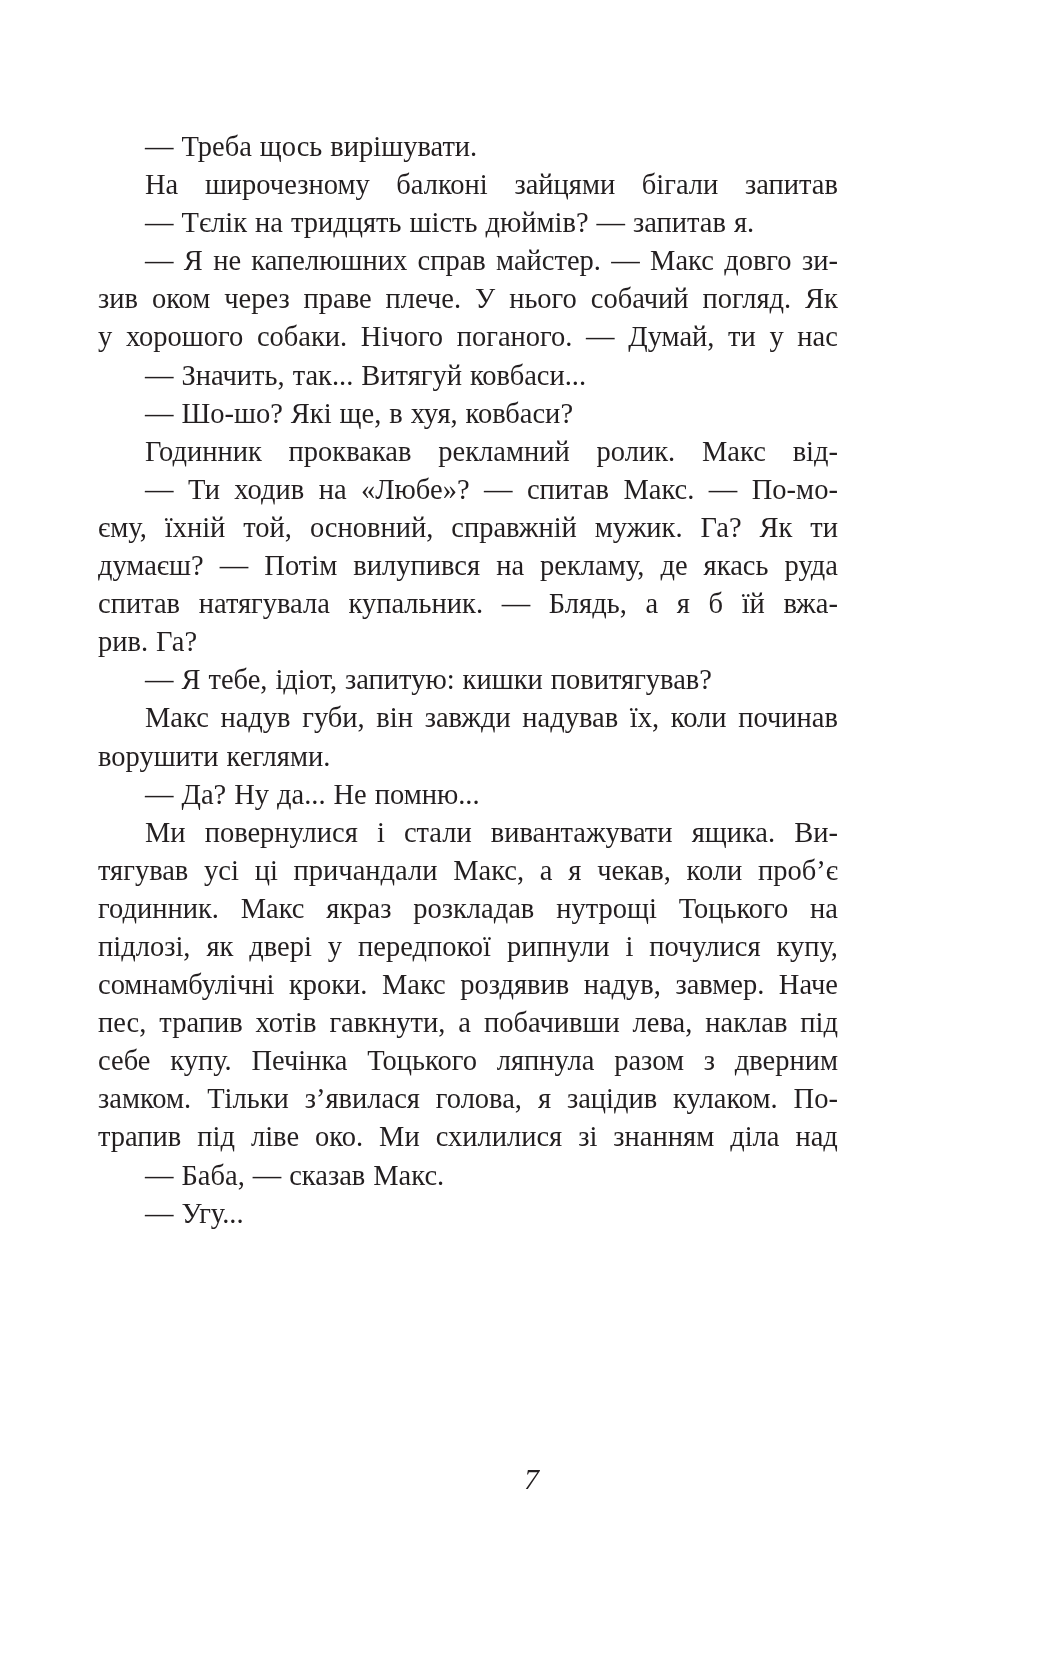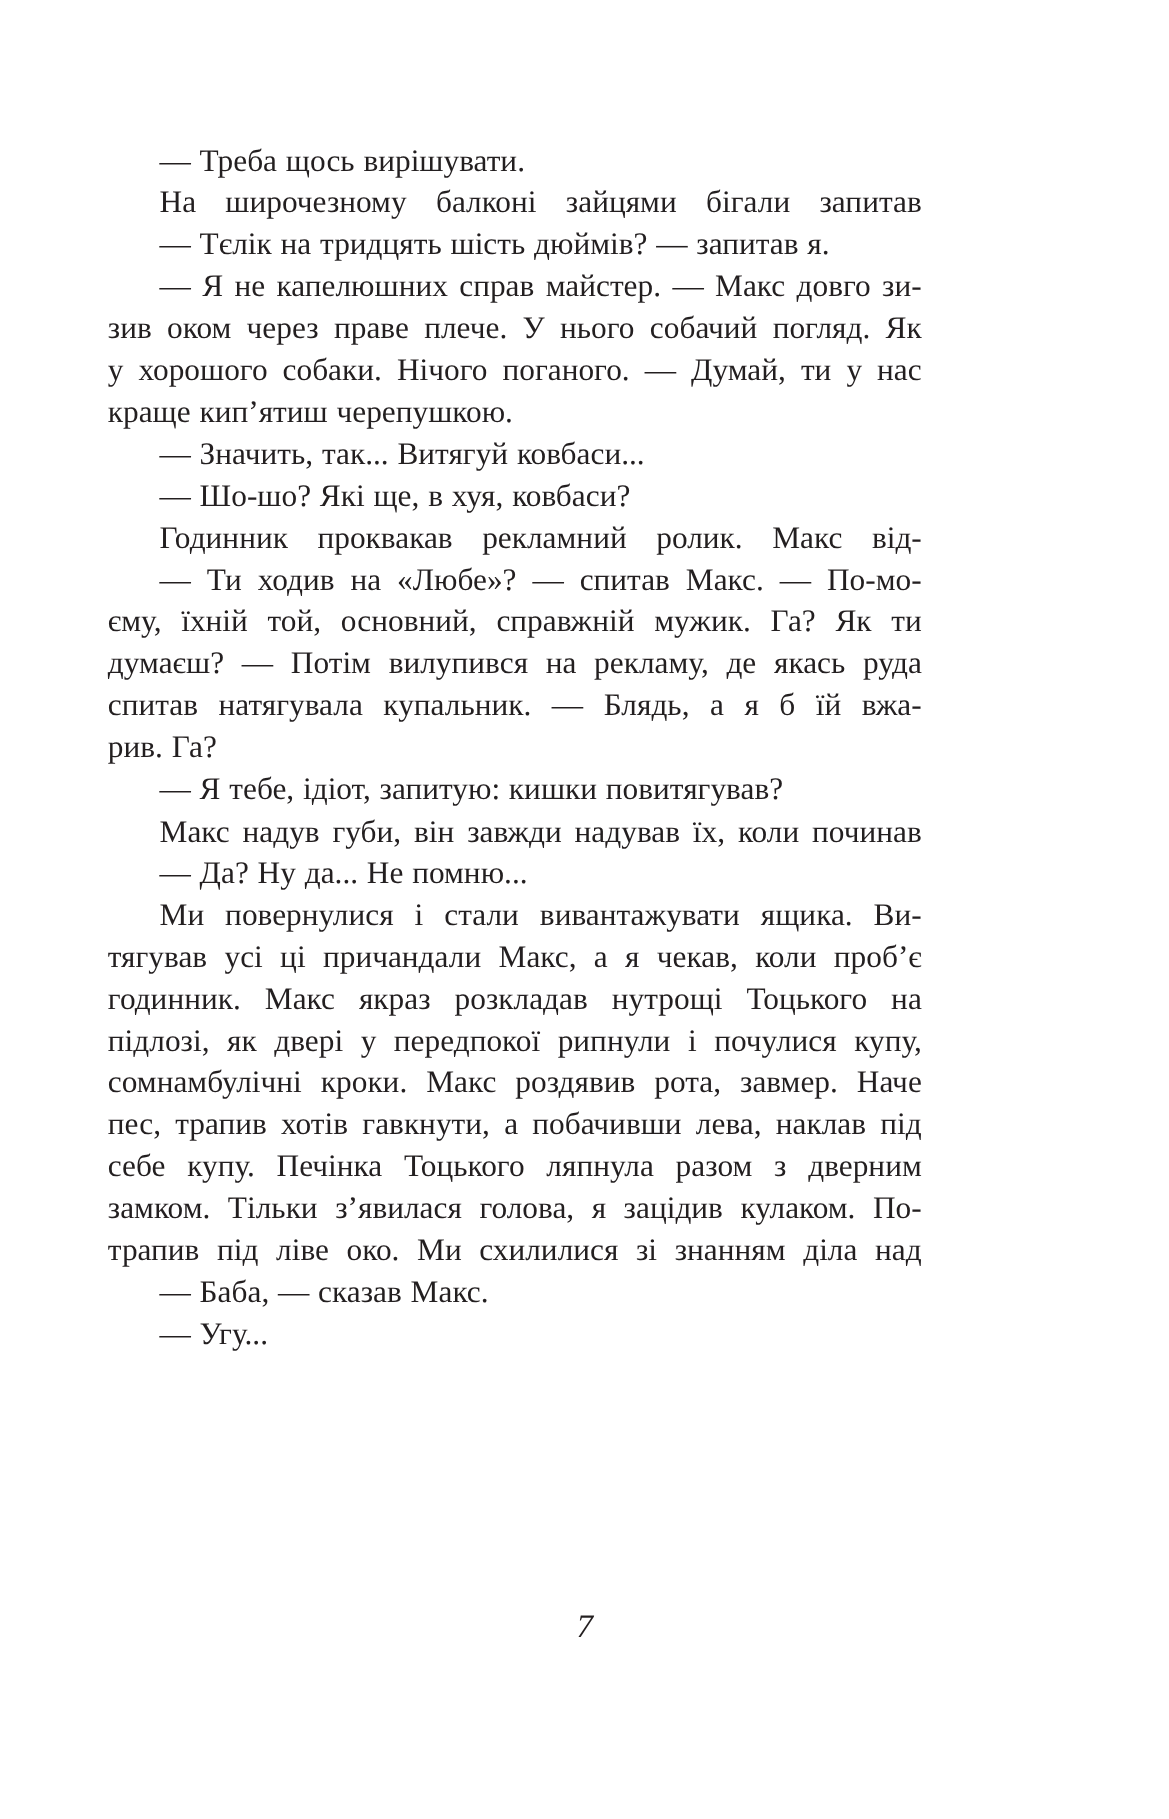--- a/index.html
+++ b/index.html
@@ -80,25 +80,20 @@
       <span>хорошого</span>
       <span>собаки.</span>
       <span>Нічого</span>
       <span>поганого.</span>
       <span>—</span>
       <span>Думай,</span>
       <span>ти</span>
       <span>у</span>
       <span>нас</span>
     </div>
-    <div class="line last">
-      <span>краще</span>
-      <span>кип’ятиш</span>
-      <span>черепушкою.</span>
-    </div>
     <div class="line indent last">
       <span>—</span>
       <span>Значить,</span>
       <span>так...</span>
       <span>Витягуй</span>
       <span>ковбаси...</span>
     </div>
     <div class="line indent last">
       <span>—</span>
       <span>Шо-шо?</span>
@@ -178,20 +173,24 @@
     <div class="line indent">
       <span>Макс</span>
       <span>надув</span>
       <span>губи,</span>
       <span>він</span>
       <span>завжди</span>
       <span>надував</span>
       <span>їх,</span>
       <span>коли</span>
       <span>починав</span>
+    </div>
+    <div class="line last">
+      <span>ворушити</span>
+      <span>кеглями.</span>
     </div>
     <div class="line indent last">
       <span>—</span>
       <span>Да?</span>
       <span>Ну</span>
       <span>да...</span>
       <span>Не</span>
       <span>помню...</span>
     </div>
     <div class="line indent">
@@ -233,21 +232,21 @@
       <span>рипнули</span>
       <span>і</span>
       <span>почулися</span>
       <span>купу,</span>
     </div>
     <div class="line">
       <span>сомнамбулічні</span>
       <span>кроки.</span>
       <span>Макс</span>
       <span>роздявив</span>
-      <span>рота,</span>
+      <span>надув,</span>
       <span>завмер.</span>
       <span>Наче</span>
     </div>
     <div class="line">
       <span>пес,</span>
       <span>трапив</span>
       <span>хотів</span>
       <span>гавкнути,</span>
       <span>а</span>
       <span>побачивши</span>

